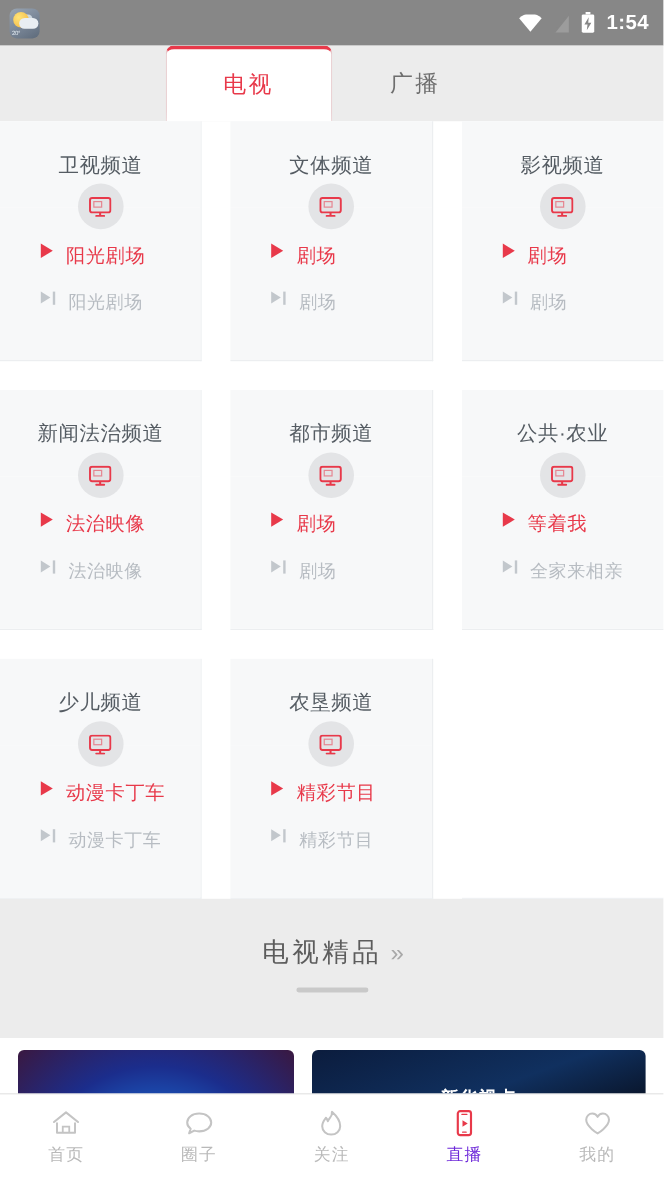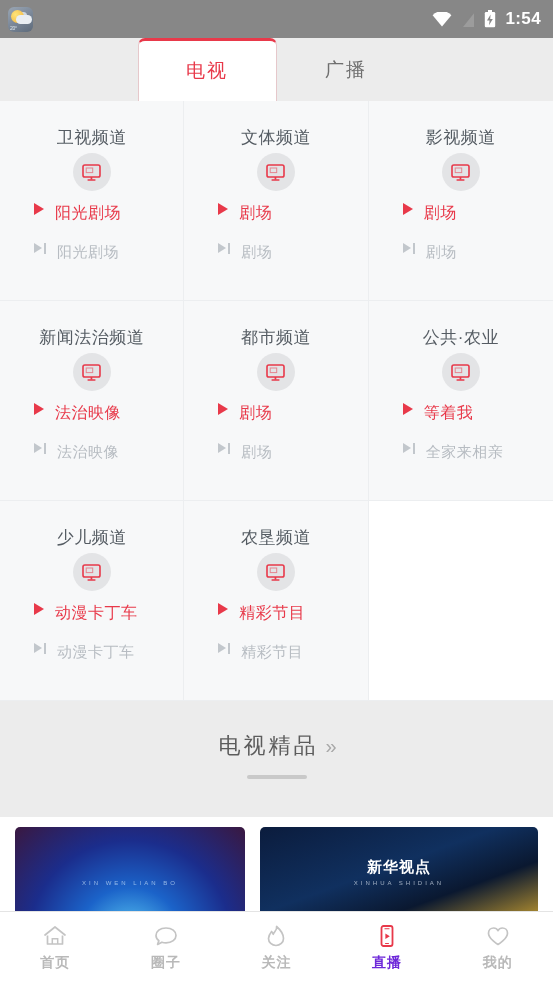--- a/index.html
+++ b/index.html
@@ -55,21 +55,21 @@
   .tab.active {
     background: #ffffff; color: #e8394a;
     border-top: 3px solid #e8394a;
     border-left: 1px solid #e6c8cb;
     border-right: 1px solid #e6c8cb;
     border-radius: 7px 7px 0 0;
   }
 
   
   .grid-wrap { background: #ffffff; flex: 0 0 auto; }
-  .grid { display: grid; grid-template-columns: repeat(3, 1fr); }
+  .grid { display: grid; grid-template-columns: repeat(3, 1fr); gap: 24px; }
   .cell {
     position: relative; height: 200px; background: #ffffff;
     border-right: 1px solid #eceef0; border-bottom: 1px solid #eceef0;
     display: flex; flex-direction: column; align-items: center;
   }
   .cell:nth-child(3n) { border-right: none; }
   .cell.empty { background: #ffffff; }
   .cell-head {
     width: 100%; height: 72px; background: #f7f8f9;
     display: flex; align-items: flex-start; justify-content: center;
@@ -127,21 +127,21 @@
   .t3 .cap { color:#ffffff; }
   .t3 .sub { color:#cfd9e6; }
 
   
   .bottomnav {
     flex: 0 0 72px; height: 72px; background: #ffffff;
     border-top: 1px solid #e4e4e4; display: flex; align-items: center;
   }
   .nav-item {
     flex: 1 1 0; display: flex; flex-direction: column;
-    align-items: center; justify-content: center; gap: 6px; font-weight: bold;
+    align-items: center; justify-content: center; gap: 6px;
   }
   .nav-label { font-size: 14px; color: #b9b9b9; letter-spacing: 1px; }
   .nav-item.active .nav-label { color: #6d28d9; }
 </style>
 </head>
 <body>
 
 <div class="phone">
 
   <div class="statusbar">

